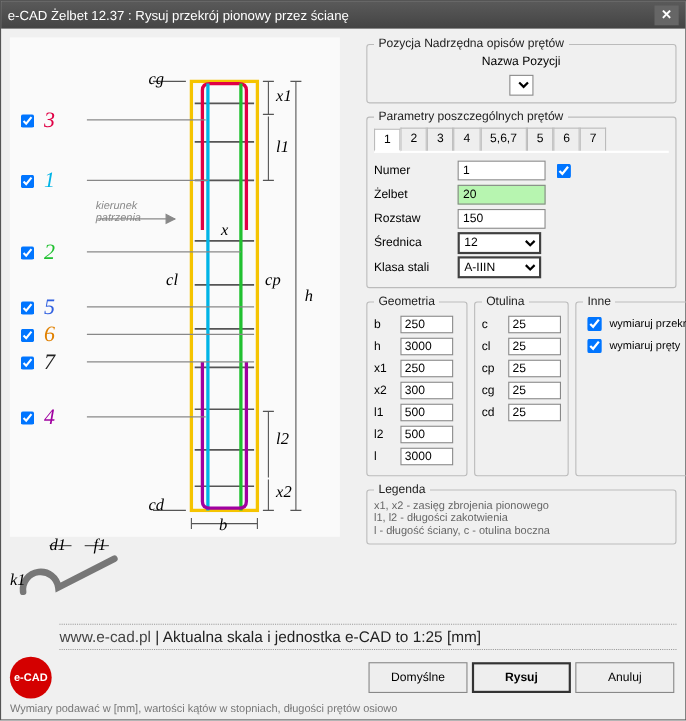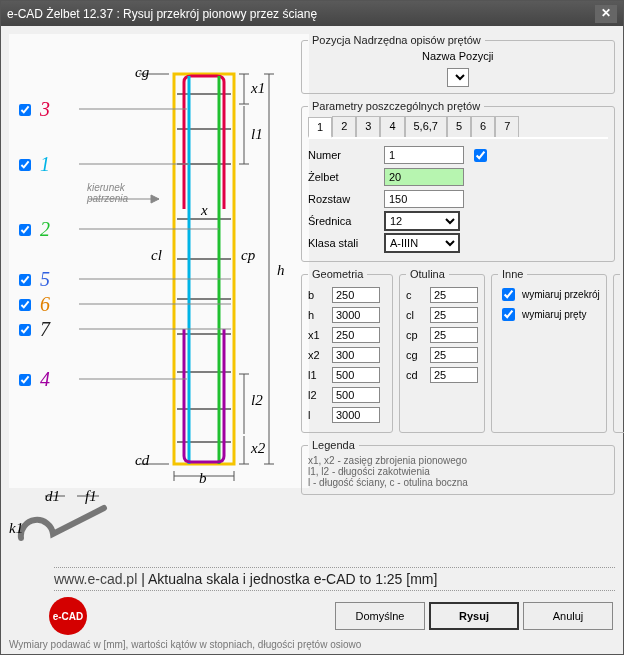--- a/index.html
+++ b/index.html
@@ -7,21 +7,21 @@
   .window { width:624px; height:655px; background:#f0f0f0; border:1px solid #555; position:relative; }
   .titlebar { height:25px; background:linear-gradient(#5a5a5a,#444); color:#fff; display:flex; align-items:center; padding:0 6px; font-size:12px; }
   .titlebar .title { flex:1; }
   .titlebar .close { width:22px; height:18px; background:#666; text-align:center; color:#fff; font-weight:bold; line-height:16px; cursor:pointer; font-family:Arial; }
   .content { position:absolute; top:25px; left:0; right:0; bottom:0; padding:8px; }
 
   fieldset { border:1px solid #bbb; border-radius:3px; margin:0 0 6px 0; padding:4px 6px 6px 6px; font-size:11px; }
   legend { padding:0 4px; color:#222; font-size:11px; }
 
   .left-pane { position:absolute; left:8px; top:8px; width:300px; }
-  .right-pane { position:absolute; left:300px; top:8px; right:8px; }
+  .right-pane { position:absolute; left:332px; top:8px; right:8px; }
 
   
   .drawing { width:300px; height:454px; position:relative; background:#fafafa; border:none; }
 
   
   .bar-row { position:absolute; left:6px; display:flex; align-items:center; gap:6px; }
   .bar-row input[type=checkbox]{ width:12px; height:12px; }
   .bar-num { font-size:20px; font-style:italic; font-family:"Times New Roman",serif; font-weight:500; }
   .dimlabel { font-size:15px; font-style:italic; font-family:"Times New Roman",serif; }
   .subnote { color:#888; font-size:10px; font-style:italic; }
@@ -45,21 +45,21 @@
   .radio-item { display:flex; align-items:center; gap:6px;}
 
   .legend-box { font-size:10px; color:#666; }
 
   
   .footer { position:absolute; left:8px; right:8px; bottom:4px; }
   .status-line { border-top:1px dotted #999; border-bottom:1px dotted #999; padding:3px 0; font-size:14px; color:#222; margin-bottom:6px;margin-left:45px;}
   .btn-row { display:flex; align-items:center; gap:0; justify-content:flex-end; padding-right:2px;}
   .btn { width:90px; height:28px; border:1px solid #888; background:#eee; cursor:pointer; font-size:11px; margin-left:4px;}
   .btn.primary { font-weight:bold; border:2px solid #333; }
-  .logo { width:38px; height:38px; background:#d40000; border-radius:50%; color:#fff; font-weight:bold; display:flex; align-items:center; justify-content:center; font-size:10px; font-family:Arial;margin-left:40px; }
+  .logo { width:38px; height:38px; background:#d40000; border-radius:50%; color:#fff; font-weight:bold; display:flex; align-items:center; justify-content:center; font-size:10px; font-family:Arial; }
   .tiny-status { font-size:10px; color:#777; margin-top:4px;}
 
   .pos-box { display:flex; align-items:center; gap:6px;flex-direction:column;}
   .pos-box label { width:72px; }
   .pos-input { flex:1; height:20px; border:1px solid #888; background:#fff;}
   .green-input { background:#b7f5b0 !important; }
 </style>
 </head>
 <body>
 

